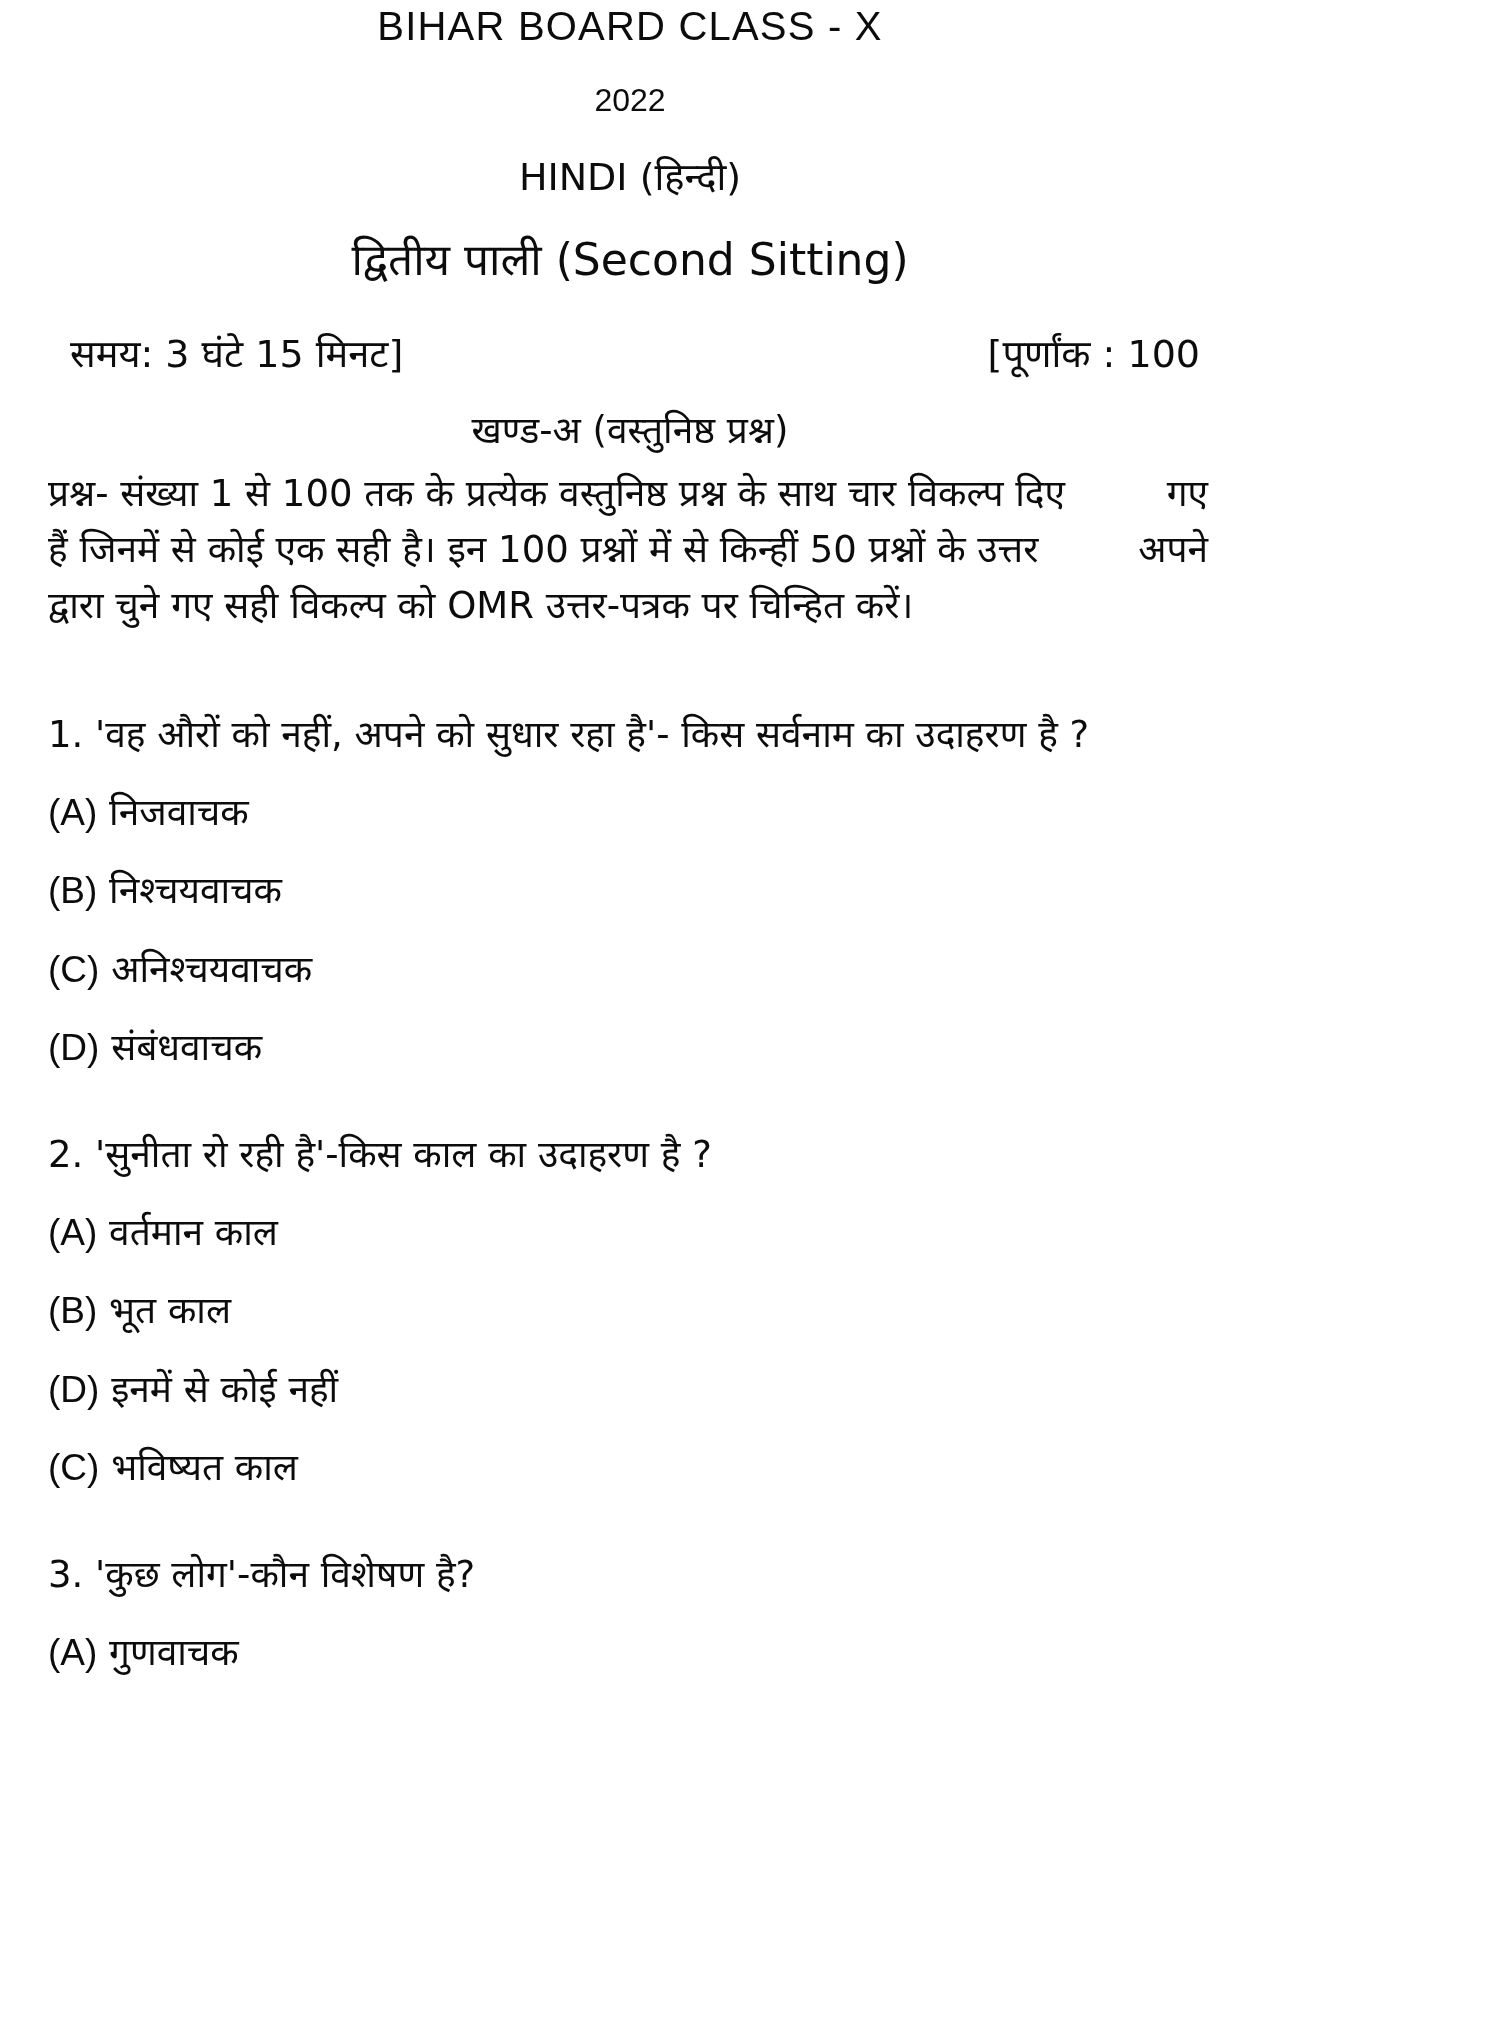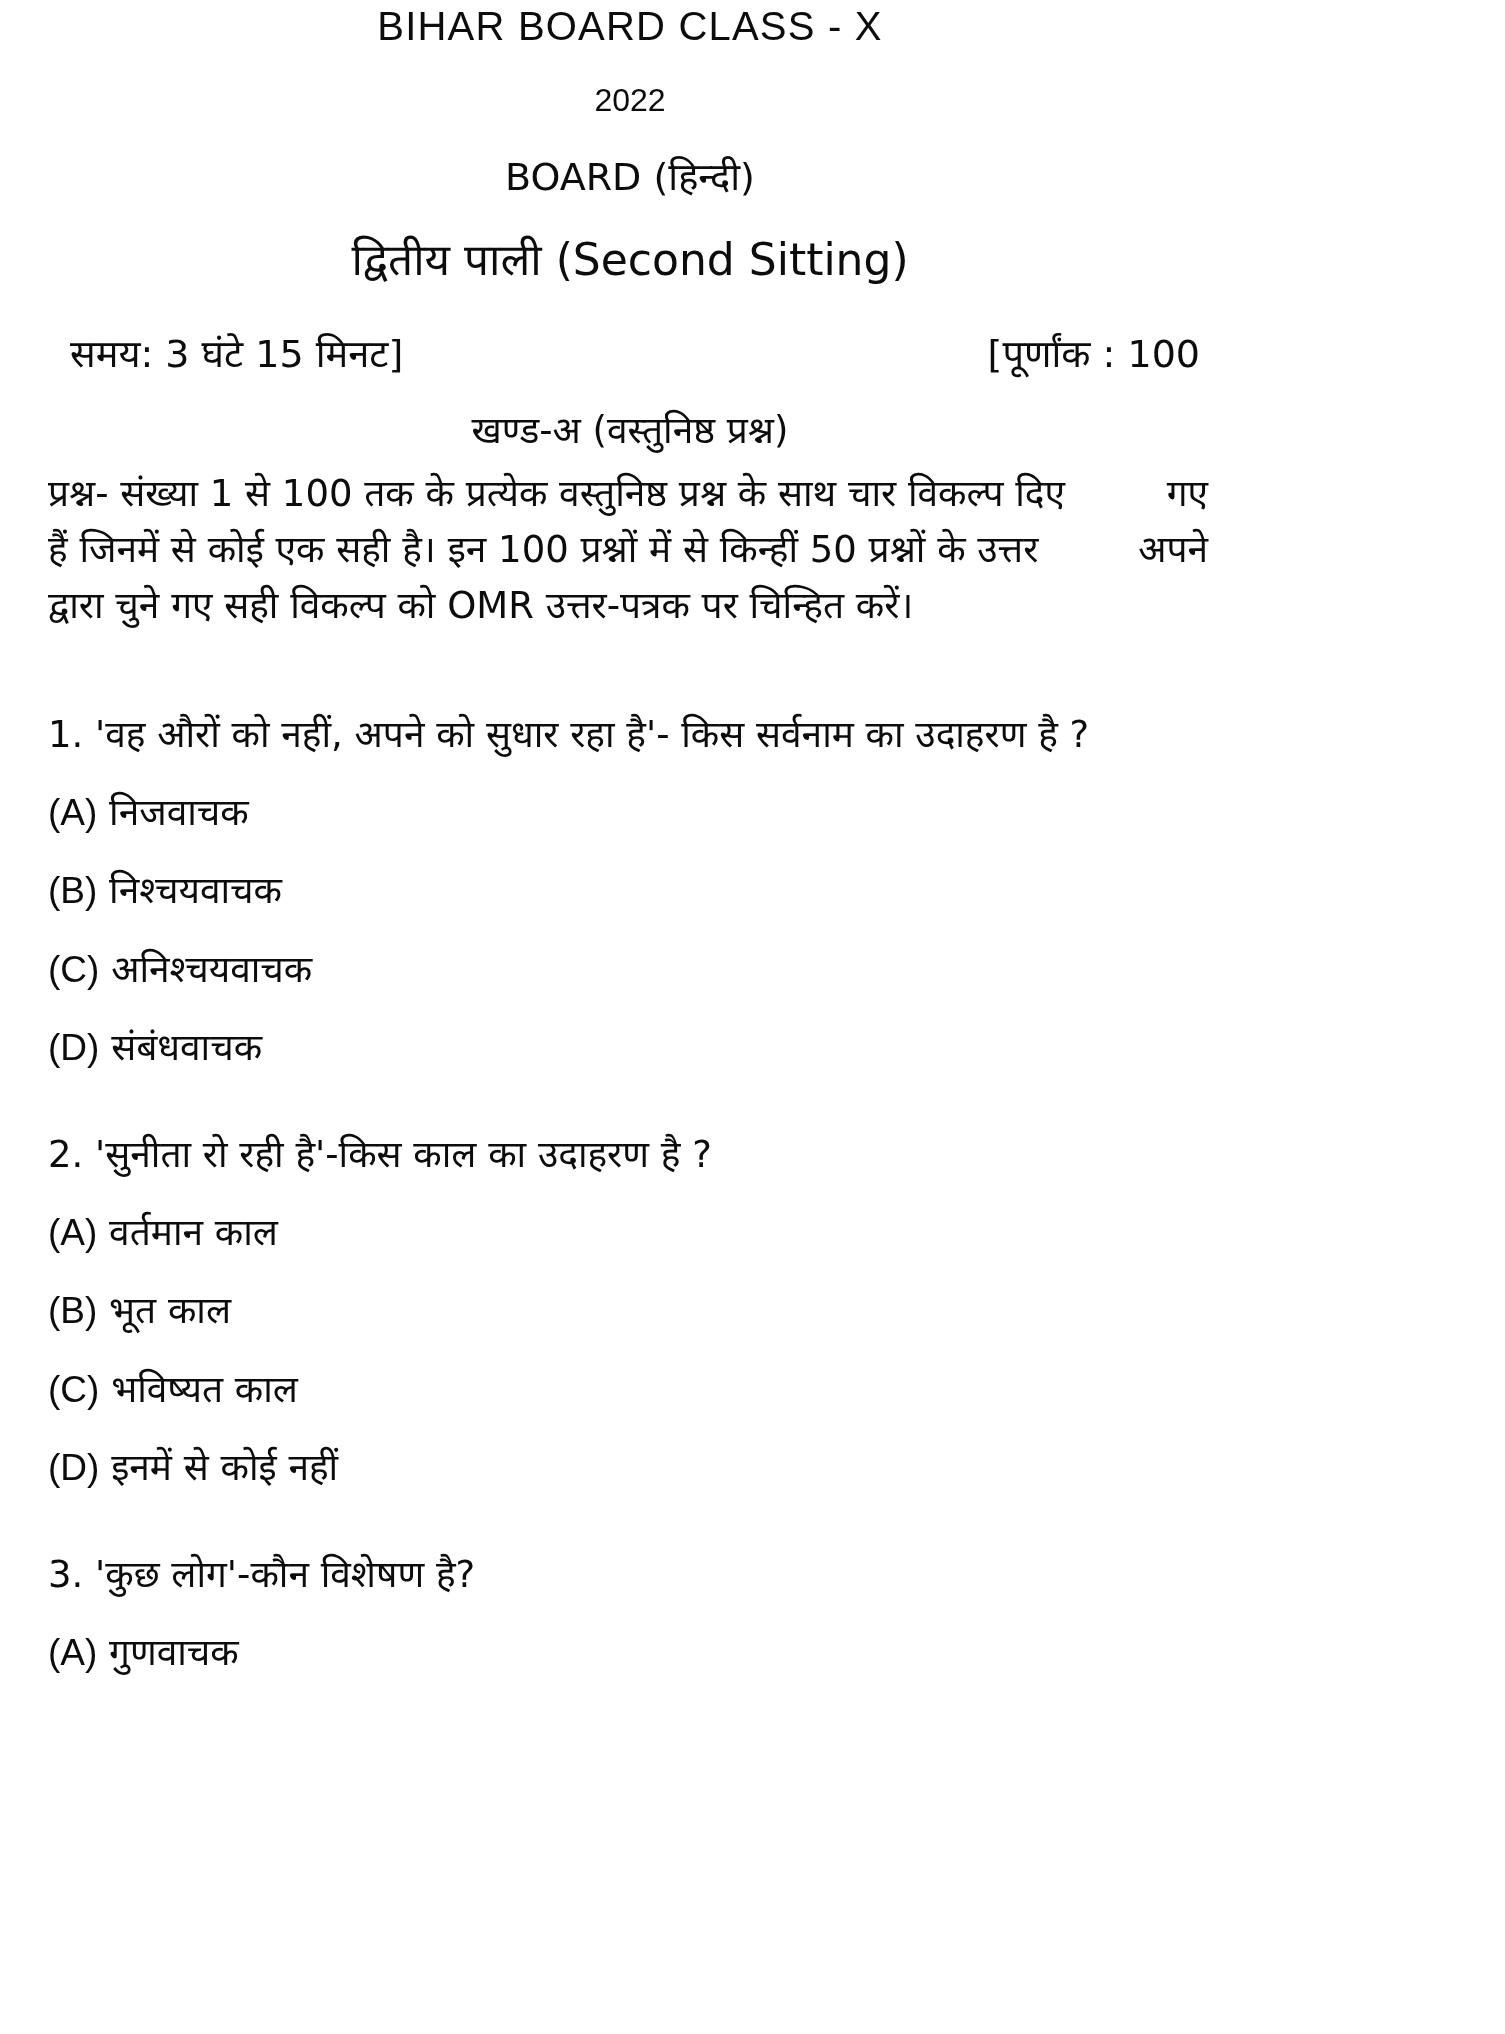--- a/index.html
+++ b/index.html
@@ -109,21 +109,21 @@
   .q1 { margin-top: 78px; }
 </style>
 </head>
 <body>
 
 <div class="page">
 
   <div class="hdr">
     <div class="hdr-title">BIHAR BOARD CLASS - X</div>
     <div class="hdr-year">2022</div>
-    <div class="hdr-subject">BOARD (हिन्दी)</div>
+    <div class="hdr-subject">HINDI (हिन्दी)</div>
     <div class="hdr-sitting">द्वितीय पाली (Second Sitting)</div>
   </div>
 
   <div class="meta-row">
     <div class="meta-left">समय: 3 घंटे 15 मिनट]</div>
     <div class="meta-right">[पूर्णांक : 100</div>
   </div>
 
   <div class="section-head">खण्ड-अ (वस्तुनिष्ठ प्रश्न)</div>
 
@@ -169,26 +169,26 @@
     </div>
     <div class="opt">
       <span class="opt-mark">(A)</span>
       <span>वर्तमान काल</span>
     </div>
     <div class="opt">
       <span class="opt-mark">(B)</span>
       <span>भूत काल</span>
     </div>
     <div class="opt">
+      <span class="opt-mark">(D)</span>
+      <span>इनमें से कोई नहीं</span>
+    </div>
+    <div class="opt">
       <span class="opt-mark">(C)</span>
       <span>भविष्यत काल</span>
-    </div>
-    <div class="opt">
-      <span class="opt-mark">(D)</span>
-      <span>इनमें से कोई नहीं</span>
     </div>
   </div>
 
   <div class="qblock">
     <div class="qtext">
       <span>3.</span>
       <span>'कुछ लोग'-कौन विशेषण है?</span>
     </div>
     <div class="opt">
       <span class="opt-mark">(A)</span>

